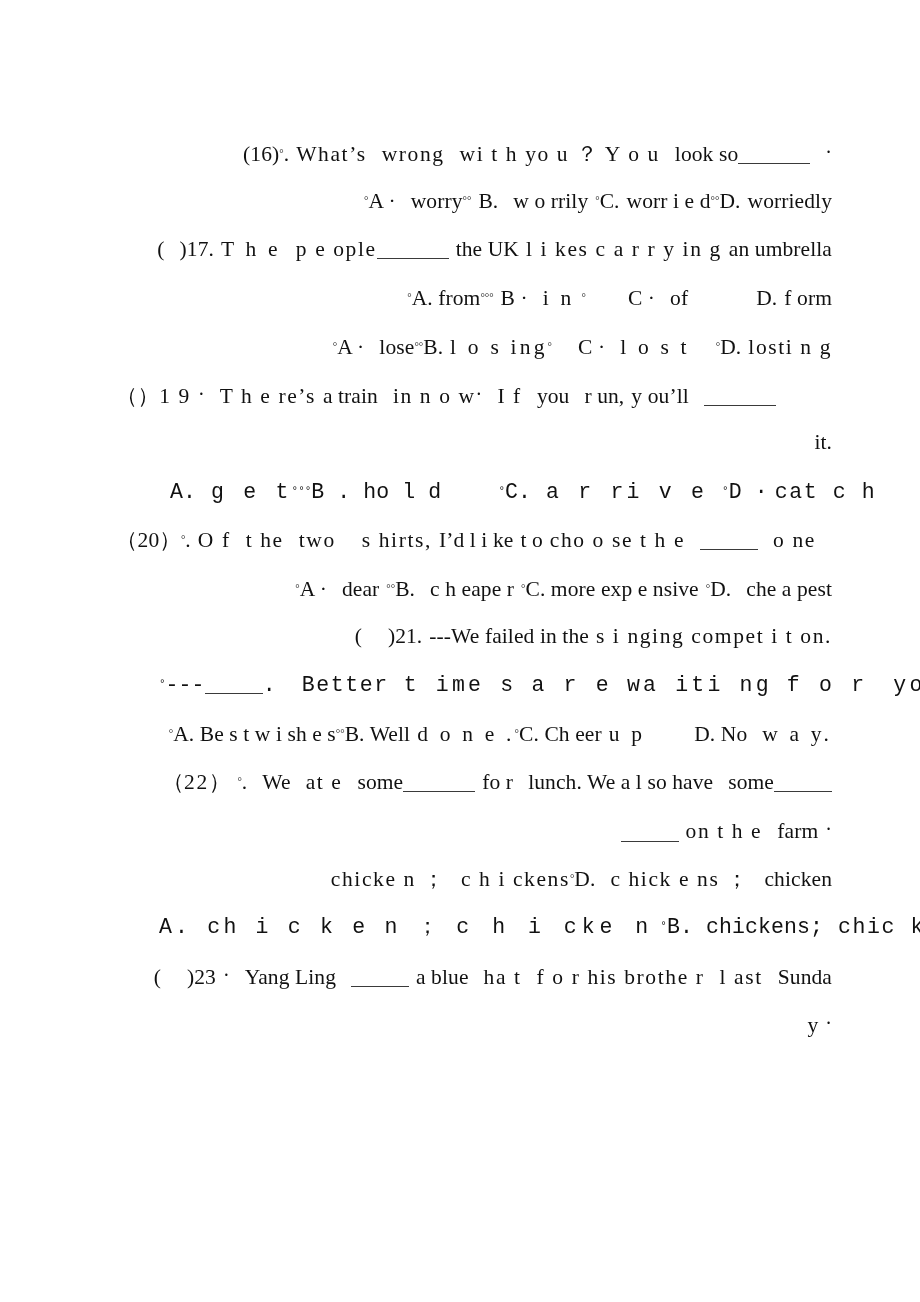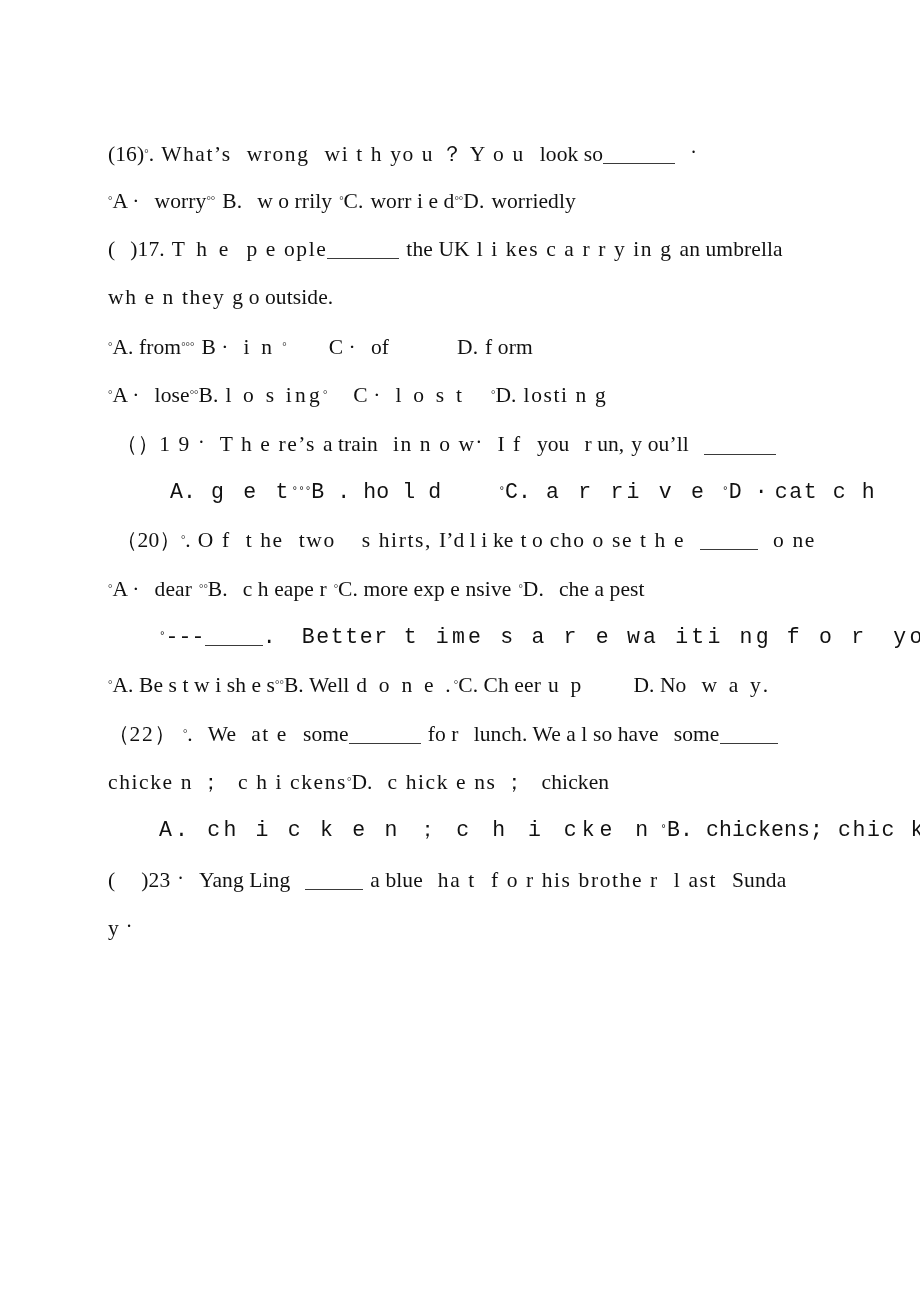--- a/index.html
+++ b/index.html
@@ -32,21 +32,21 @@
   .line {
     height: 48.4px;
     line-height: 48.4px;
     white-space: nowrap;
     font-size: 21.5px;
     color: #111;
     letter-spacing: 0.1px;
   }
 
   
-  .ind-0  { padding-left: 0; }
+  .ind-0  { padding-left: 0; text-align: right; }
   .ind-1  { padding-left: 8px; }
   .ind-2  { padding-left: 36px; font-family: Liberation Mono, monospace; }
 
   
   .sep {
     font-size: 11px;
     vertical-align: 0.38em;
     letter-spacing: 0;
   }
 
@@ -87,64 +87,70 @@
     </div>
 
     <div class="line ind-0">
       <span class="sep">°</span><span>A ·</span><span class="sp-m"></span><span>worry</span><span class="sep">°°</span><span class="sp-s"></span><span>B.</span><span class="sp-m"></span><span>w o rrily</span><span class="sp-s"></span><span class="sep">°</span><span>C.</span><span class="sp-s"></span><span>worr i e d</span><span class="sep">°°</span><span>D.</span><span class="sp-s"></span><span>worriedly</span>
     </div>
 
     <div class="line ind-0">
       <span>(</span><span class="sp-m"></span><span>)17.</span><span class="sp-s"></span><span class="ls2">T h e</span><span class="sp-m"></span><span class="ls1">p e ople</span><span class="blank b-md"></span><span class="sp-s"></span><span>the UK</span><span class="sp-s"></span><span class="ls1">l i kes</span><span class="sp-s"></span><span class="ls1">c a r r y in g</span><span class="sp-s"></span><span>an umbrella</span>
     </div>
 
-    <div class="line ind-0">
-      <span class="ls1">wh e n they</span><span class="sp-s"></span><span>g o outside.</span>
-    </div>
 
     <div class="line ind-0">
       <span class="sep">°</span><span>A. from</span><span class="sep">°°°</span><span class="sp-s"></span><span>B ·</span><span class="sp-m"></span><span class="ls2">i n</span><span class="sp-s"></span><span class="sep">°</span><span class="sp-xl"></span><span>C ·</span><span class="sp-m"></span><span>of</span><span class="sp-xl"></span><span class="sp-l"></span><span>D.</span><span class="sp-s"></span><span>f orm</span>
     </div>
 
 
     <div class="line ind-0">
       <span class="sep">°</span><span>A ·</span><span class="sp-m"></span><span>lose</span><span class="sep">°°</span><span>B.</span><span class="sp-s"></span><span class="ls2">l o s ing</span><span class="sep">°</span><span class="sp-l"></span><span>C ·</span><span class="sp-m"></span><span class="ls2">l o s t</span><span class="sp-l"></span><span class="sep">°</span><span>D.</span><span class="sp-s"></span><span class="ls1">losti n g</span>
     </div>
 
     <div class="line ind-1">
       <span>（</span><span>）</span><span class="ls1">1 9</span><span class="sp-s"></span><span class="middot">·</span><span class="sp-m"></span><span class="ls1">T h e re’s</span><span class="sp-s"></span><span>a train</span><span class="sp-m"></span><span class="ls1">in n o w</span><span class="middot">·</span><span class="sp-m"></span><span class="ls1">I f</span><span class="sp-m"></span><span>you</span><span class="sp-m"></span><span>r un,</span><span class="sp-s"></span><span>y ou’ll</span><span class="sp-m"></span><span class="blank b-md"></span>
     </div>
 
+    <div class="line ind-0">
+      <span>it.</span>
+    </div>
 
     <div class="line ind-2">
       <span class="sp-l"></span><span>A.</span><span class="sp-m"></span><span class="ls2">g e t</span><span class="sep">°°°</span><span>B . ho l d</span><span class="sp-xl"></span><span class="sp-m"></span><span class="sep">°</span><span>C.</span><span class="sp-m"></span><span class="ls2">a r ri v e</span><span class="sp-m"></span><span class="sep">°</span><span>D ·</span><span class="sp-s"></span><span class="ls1">cat c h</span>
     </div>
 
     <div class="line ind-1">
       <span>（</span><span>20</span><span>）</span><span class="sep">°</span><span>.</span><span class="sp-s"></span><span class="ls1">O f</span><span class="sp-m"></span><span class="ls1">t he</span><span class="sp-m"></span><span class="ls1">two</span><span class="sp-l"></span><span class="ls1">s hirts,</span><span class="sp-s"></span><span>I’d l i ke</span><span class="sp-s"></span><span>t o</span><span class="sp-s"></span><span class="ls1">cho o se</span><span class="sp-s"></span><span class="ls1">t h e</span><span class="sp-m"></span><span class="blank b-sm"></span><span class="sp-m"></span><span class="ls1">o ne</span>
     </div>
 
 
     <div class="line ind-0">
       <span class="sep">°</span><span>A ·</span><span class="sp-m"></span><span>dear</span><span class="sp-s"></span><span class="sep">°°</span><span>B.</span><span class="sp-m"></span><span>c h eape r</span><span class="sp-s"></span><span class="sep">°</span><span>C. more exp e nsive</span><span class="sp-s"></span><span class="sep">°</span><span>D.</span><span class="sp-m"></span><span>che a pest</span>
     </div>
 
+    <div class="line ind-0">
+      <span>(</span><span class="sp-l"></span><span>)21.</span><span class="sp-s"></span><span>---We failed in the</span><span class="sp-s"></span><span class="ls1">s i nging</span><span class="sp-s"></span><span class="ls1">compet i t on.</span>
+    </div>
 
     <div class="line ind-2">
       <span class="sp-m"></span><span class="sep">°</span><span>---</span><span class="blank b-sm"></span><span>.</span><span class="sp-l"></span><span class="ls1">Better</span><span class="sp-m"></span><span class="ls2">t ime s</span><span class="sp-m"></span><span class="ls2">a r e</span><span class="sp-m"></span><span class="ls2">wa iti ng</span><span class="sp-m"></span><span class="ls2">f o r</span><span class="sp-l"></span><span class="ls2">yo u.</span>
     </div>
 
     <div class="line ind-0">
       <span class="sep">°</span><span>A. Be s t w i sh e s</span><span class="sep">°°</span><span>B. Well</span><span class="sp-s"></span><span class="ls2">d o n e .</span><span class="sep">°</span><span>C. Ch eer</span><span class="sp-s"></span><span class="ls2">u p</span><span class="sp-xl"></span><span class="sp-s"></span><span>D. No</span><span class="sp-m"></span><span class="ls2">w a y.</span>
     </div>
 
     <div class="line ind-0">
       <span>（</span><span class="ls1">22</span><span>）</span><span class="sp-s"></span><span class="sep">°</span><span>.</span><span class="sp-m"></span><span>We</span><span class="sp-m"></span><span class="ls1">at e</span><span class="sp-m"></span><span>some</span><span class="blank b-md"></span><span class="sp-s"></span><span>fo r</span><span class="sp-m"></span><span>lunch. We a l so have</span><span class="sp-m"></span><span>some</span><span class="blank b-sm"></span>
     </div>
 
+    <div class="line ind-0">
+      <span class="blank b-sm"></span><span class="sp-s"></span><span class="ls1">on t h e</span><span class="sp-m"></span><span>farm</span><span class="sp-s"></span><span class="middot">·</span>
+    </div>
 
     <div class="line ind-0">
       <span class="ls1">chicke n ；</span><span class="sp-m"></span><span class="ls1">c h i ckens</span><span class="sep">°</span><span>D.</span><span class="sp-m"></span><span class="ls1">c hick e ns ；</span><span class="sp-m"></span><span>chicken</span>
     </div>
 
     <div class="line ind-2">
       <span class="sp-m"></span><span class="ls2">A. ch i c k e n ；</span><span class="sp-m"></span><span class="ls3">c h i cke n</span><span class="sp-s"></span><span class="sep">°</span><span>B. chickens;</span><span class="sp-m"></span><span class="ls1">chic k en s</span><span class="sp-xl"></span><span>C</span><span class="sp-xl"></span><span>.</span>
     </div>
 
     <div class="line ind-0">

